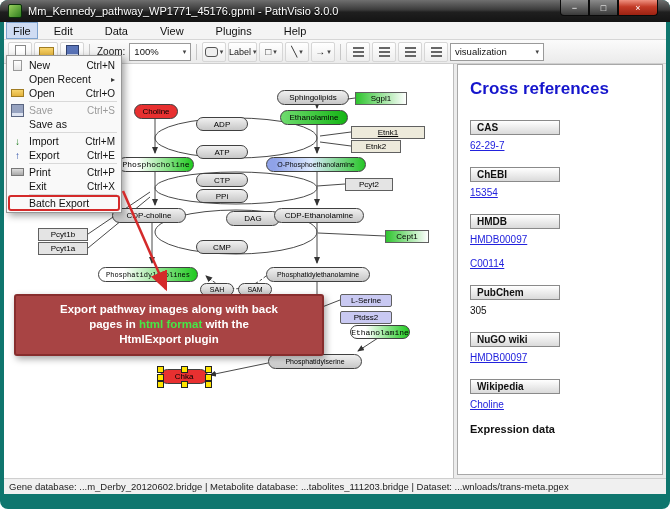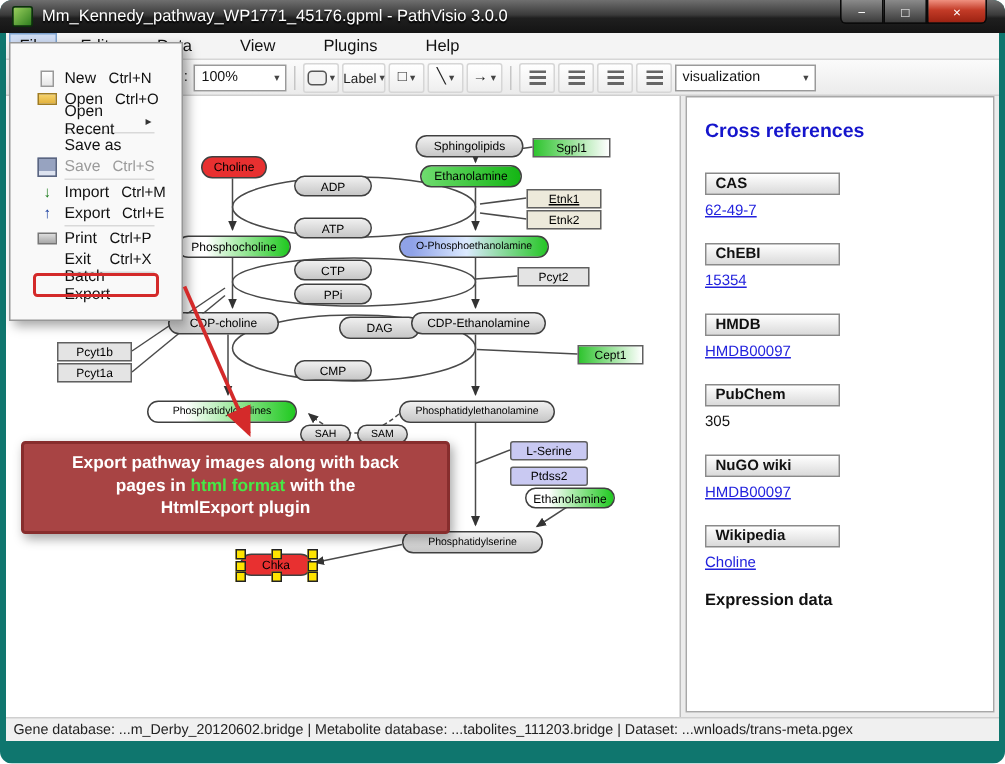--- a/index.html
+++ b/index.html
@@ -51,55 +51,55 @@
   
   #main{flex:1;display:flex;min-height:0;}
   #canvas{width:449px;flex:none;position:relative;background:#fff;border-right:1px solid #bdbdbd;overflow:hidden;}
   #edges{position:absolute;left:0;top:0;}
   .pnode{position:absolute;box-sizing:border-box;display:flex;align-items:center;justify-content:center;
          font-size:8px;color:#000;white-space:nowrap;overflow:hidden;z-index:3;}
   .pnode.small{font-size:7px;}
   .met{border:1px solid #404040;border-radius:9px;background:linear-gradient(180deg,#f0f0f0,#c7c7c7);}
   .met-red{border:1px solid #404040;border-radius:9px;background:#e83030;}
   .met-green{border:1px solid #404040;border-radius:9px;background:linear-gradient(90deg,#6fdc6f,#14b514);}
-  .met-greengrad{border:1px solid #404040;border-radius:9px;background:linear-gradient(90deg,#ffffff 25%,#1fc91f);}
+  .met-greengrad{border:1px solid #404040;border-radius:9px;background:linear-gradient(90deg,#ffffff 25%,#1fc91f);font-family:Liberation Mono, monospace;}
   .met-bluegreen{border:1px solid #404040;border-radius:9px;background:linear-gradient(90deg,#8fa2e8 8%,#dceaff 45%,#25c525);}
   .gene{border:1px solid #606060;background:#e4e4e4;}
   .gene-green{border:1px solid #606060;background:linear-gradient(90deg,#2fc42f,#ffffff);}
   .gene-beige{border:1px solid #606060;background:#edeadb;}
   .purple{border:1px solid #606060;background:#c9c9f2;border-radius:2px;}
   .handle{position:absolute;width:5px;height:5px;background:#ffe400;border:1px solid #222;z-index:6;}
 
   #annotation{position:absolute;left:10px;top:230px;width:274px;background:#a84444;
               border:2px solid #872d2d;border-radius:3px;color:#fff;font-weight:bold;
-              font-size:11.5px;text-align:center;padding:6px 4px;line-height:1.32;
+              font-size:11.5px;text-align:center;padding:6px 16px;line-height:1.32;
               box-shadow:2px 3px 7px rgba(0,0,0,.35);z-index:7;}
   .hl{color:#46e846;}
 
   
   #panel{flex:1;background:#ececec;display:flex;flex-direction:column;min-width:0;}
   #tabs{display:flex;padding:3px 3px 0;gap:1px;font-size:9.5px;flex:none;}
   .tab{padding:2px 6px 1px;background:linear-gradient(#f6f6f6,#dcdcdc);border:1px solid #a8a8a8;
        border-bottom:none;border-radius:2px 2px 0 0;color:#222;}
   .tab.active{background:#fff;}
   #backpage{flex:1;background:#fff;border:1px solid #a8a8a8;margin:0 3px 3px;padding:10px 12px;overflow:hidden;}
-  #crossref-title{color:#1515cc;font-weight:bold;font-size:13px;margin:4px 0 18px;}
+  #crossref-title{color:#1515cc;font-weight:bold;font-size:17px;margin:4px 0 18px;}
   .bp-header{display:inline-block;min-width:76px;border:1px solid #8a8a8a;
              background:linear-gradient(#ffffff,#dadada);font-weight:bold;font-size:10px;
              padding:1px 6px;margin-bottom:5px;color:#111;}
   .bp-value{font-size:10px;margin-bottom:13px;color:#111;}
   .bp-value a{color:#2222dd;}
   #expr{font-weight:bold;font-size:11px;margin-top:4px;color:#111;}
 
   #statusbar{height:15px;background:#f0f0f0;border-top:1px solid #cfcfcf;font-size:9.5px;color:#222;
              display:flex;align-items:center;padding:0 5px;white-space:nowrap;overflow:hidden;flex:none;}
 
   
-  #filemenu{position:absolute;left:6px;top:28px;width:116px;background:#f9f9f9;border:1px solid #979797;
-            box-shadow:3px 3px 7px rgba(0,0,0,.35);z-index:40;padding:16px;box-sizing:border-box;}
+  #filemenu{position:absolute;left:6px;top:55px;width:116px;background:#f9f9f9;border:1px solid #979797;
+            box-shadow:3px 3px 7px rgba(0,0,0,.35);z-index:40;padding:2px;box-sizing:border-box;}
   .menu-item{display:flex;align-items:center;height:14px;font-size:10.5px;padding:0 4px 0 2px;color:#111;}
   .menu-item.disabled{color:#9b9b9b;}
   .menu-item.disabled .mi-short{color:#9b9b9b;}
   .menu-item.boxed{outline:2px solid #d42a2a;outline-offset:-1px;border-radius:2px;}
   .mi-icon{width:13px;height:13px;margin-right:5px;flex:none;display:flex;align-items:center;
            justify-content:center;font-size:10px;box-sizing:border-box;}
   .mi-icon.new{width:9px;height:11px;margin:0 7px 0 2px;background:linear-gradient(#fff,#e6e6e6);border:1px solid #999;}
   .mi-icon.open{height:8px;background:linear-gradient(#f6d36c,#e3b23c);border:1px solid #a07c22;}
   .mi-icon.save{background:#97a3c0;border:1px solid #5a6580;box-shadow:inset 0 -3px 0 #dde3f0;}
   .mi-icon.import{color:#1a7a1a;font-weight:bold;}
@@ -228,21 +228,21 @@
             <path d="M264,299 L206,311" marker-end="url(#ah)"></path>
           </g>
         </svg>
 
         <div id="nodes">
             <div class="pnode met" style="left: 273px; top: 26px; width: 72px; height: 15px;">Sphingolipids</div>
             <div class="pnode gene-green" style="left: 351px; top: 28px; width: 52px; height: 13px;">Sgpl1</div>
             <div class="pnode met-red" style="left: 130px; top: 40px; width: 44px; height: 15px;">Choline</div>
             <div class="pnode met-green" style="left: 276px; top: 46px; width: 68px; height: 15px;">Ethanolamine</div>
             <div class="pnode met" style="left: 192px; top: 53px; width: 52px; height: 14px;">ADP</div>
-            <div class="pnode gene-beige" style="left: 347px; top: 62px; width: 50px; height: 13px; text-decoration: underline;">Etnk1</div>
+            <div class="pnode gene-beige" style="left: 347px; top: 62px; width: 74px; height: 13px; text-decoration: underline;">Etnk1</div>
             <div class="pnode gene-beige" style="left: 347px; top: 76px; width: 50px; height: 13px;">Etnk2</div>
             <div class="pnode met" style="left: 192px; top: 81px; width: 52px; height: 14px;">ATP</div>
             <div class="pnode met-greengrad" style="left: 114px; top: 93px; width: 76px; height: 15px;">Phosphocholine</div>
             <div class="pnode met-bluegreen small" style="left: 262px; top: 93px; width: 100px; height: 15px;">O-Phosphoethanolamine</div>
             <div class="pnode met" style="left: 192px; top: 109px; width: 52px; height: 14px;">CTP</div>
             <div class="pnode gene" style="left: 341px; top: 114px; width: 48px; height: 13px;">Pcyt2</div>
             <div class="pnode met" style="left: 192px; top: 125px; width: 52px; height: 14px;">PPi</div>
             <div class="pnode met" style="left: 108px; top: 144px; width: 74px; height: 15px;">CDP-choline</div>
             <div class="pnode met" style="left: 222px; top: 147px; width: 54px; height: 15px;">DAG</div>
             <div class="pnode met" style="left: 270px; top: 144px; width: 90px; height: 15px;">CDP-Ethanolamine</div>
@@ -273,62 +273,62 @@
           <div>Export pathway images along with back</div>
           <div><span>pages in </span><span class="hl">html format</span><span> with the</span></div>
           <div>HtmlExport plugin</div>
         </div>
       </div>
 
       <div id="panel">
         <div id="backpage">
           <div id="crossref-title">Cross references</div>
           <div id="sections">
-              <div class="bp-section"><div class="bp-header">CAS</div><div class="bp-value"><a href="#">62-49-7</a></div></div>
+              <div class="bp-section"><div class="bp-header">CAS</div><div class="bp-value"><a href="#">62-29-7</a></div></div>
               <div class="bp-section"><div class="bp-header">ChEBI</div><div class="bp-value"><a href="#">15354</a></div></div>
               <div class="bp-section"><div class="bp-header">HMDB</div><div class="bp-value"><a href="#">HMDB00097</a></div></div>
-              <div class="bp-section"></div>
+              <div class="bp-section"><div class="bp-value"><a href="#">C00114</a></div></div>
               <div class="bp-section"><div class="bp-header">PubChem</div><div class="bp-value">305</div></div>
               <div class="bp-section"><div class="bp-header">NuGO wiki</div><div class="bp-value"><a href="#">HMDB00097</a></div></div>
               <div class="bp-section"><div class="bp-header">Wikipedia</div><div class="bp-value"><a href="#">Choline</a></div></div>
             </div>
           <div id="expr">Expression data</div>
         </div>
       </div>
 
     </div>
 
     <div id="statusbar">Gene database: ...m_Derby_20120602.bridge | Metabolite database: ...tabolites_111203.bridge | Dataset: ...wnloads/trans-meta.pgex</div>
   </div>
 
   <div id="filemenu">
       <div class="menu-item">
         <span class="mi-icon new"></span>
         <span class="mi-label">New</span>
         <span class="mi-short">Ctrl+N</span>
       </div>
       <div class="menu-item">
+        <span class="mi-icon"></span>
+        <span class="mi-label">Open Recent</span>
+        <span class="mi-sub">▸</span>
+      </div>
+      <div class="menu-item">
         <span class="mi-icon open"></span>
         <span class="mi-label">Open</span>
         <span class="mi-short">Ctrl+O</span>
       </div>
-      <div class="menu-item">
-        <span class="mi-icon"></span>
-        <span class="mi-label">Open Recent</span>
-        <span class="mi-sub">▸</span>
-      </div>
       <div class="menu-sep"></div>
-      <div class="menu-item">
-        <span class="mi-icon"></span>
-        <span class="mi-label">Save as</span>
-      </div>
       <div class="menu-item disabled">
         <span class="mi-icon save"></span>
         <span class="mi-label">Save</span>
         <span class="mi-short">Ctrl+S</span>
+      </div>
+      <div class="menu-item">
+        <span class="mi-icon"></span>
+        <span class="mi-label">Save as</span>
       </div>
       <div class="menu-sep"></div>
       <div class="menu-item">
         <span class="mi-icon import">↓</span>
         <span class="mi-label">Import</span>
         <span class="mi-short">Ctrl+M</span>
       </div>
       <div class="menu-item">
         <span class="mi-icon export">↑</span>
         <span class="mi-label">Export</span>

